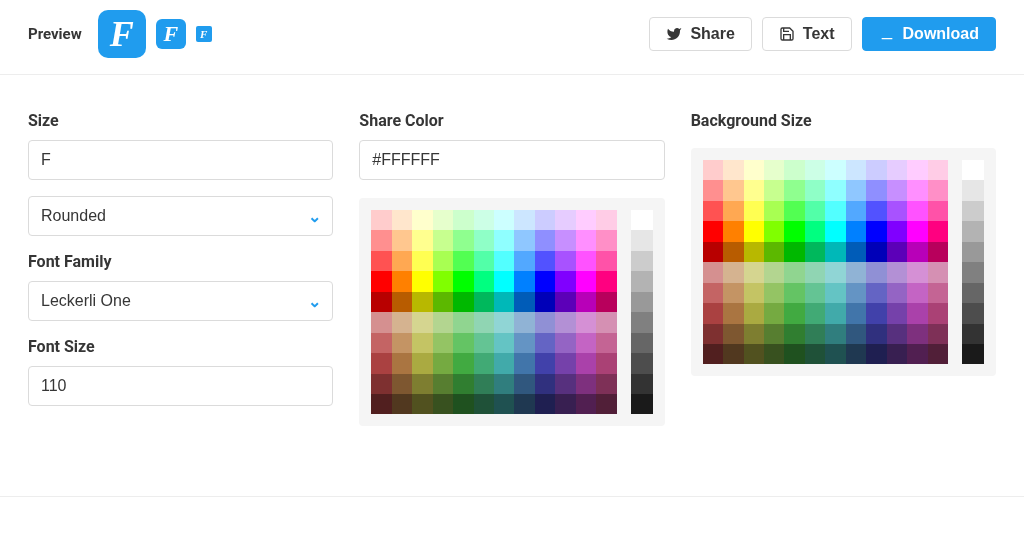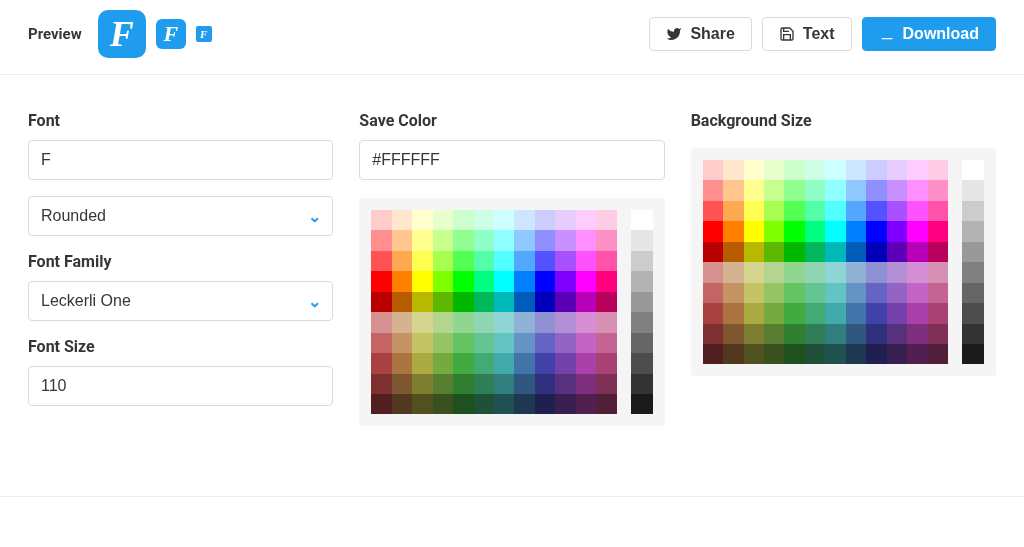--- a/index.html
+++ b/index.html
@@ -155,21 +155,21 @@
         </svg>
       <span>Download</span>
     </button>
   </div>
 </div>
 
 <div class="content">
 
   <div class="col col-left">
     <div class="field">
-      <label class="field-label">Font</label>
+      <label class="field-label">Size</label>
       <input class="input" value="F" style="">
     </div>
     <div class="field">
       <div class="select-wrap">
         <input class="input" readonly="" value="Rounded" style="">
         <span class="chev">⌄</span>
       </div>
     </div>
     <div class="field">
       <label class="field-label">Font Family</label>
@@ -178,21 +178,21 @@
         <span class="chev">⌄</span>
       </div>
     </div>
     <div class="field">
       <label class="field-label">Font Size</label>
       <input class="input" value="110" style="">
     </div>
   </div>
 
   <div class="col col-mid">
-    <label class="field-label">Save Color</label>
+    <label class="field-label">Share Color</label>
     <input class="input" value="#FFFFFF" style="">
     <div class="swatch-wrap">
       <div class="swatch-grid" id="grid-font">
           <div class="cell" style="background: rgb(255, 204, 204);"></div>
           <div class="cell" style="background: rgb(255, 230, 204);"></div>
           <div class="cell" style="background: rgb(255, 255, 204);"></div>
           <div class="cell" style="background: rgb(230, 255, 204);"></div>
           <div class="cell" style="background: rgb(204, 255, 204);"></div>
           <div class="cell" style="background: rgb(204, 255, 230);"></div>
           <div class="cell" style="background: rgb(204, 255, 255);"></div>

